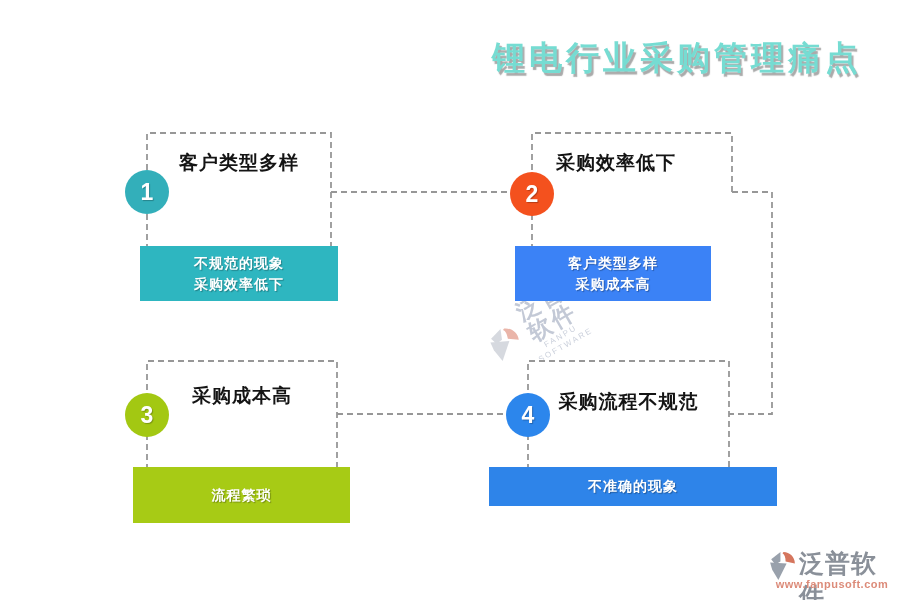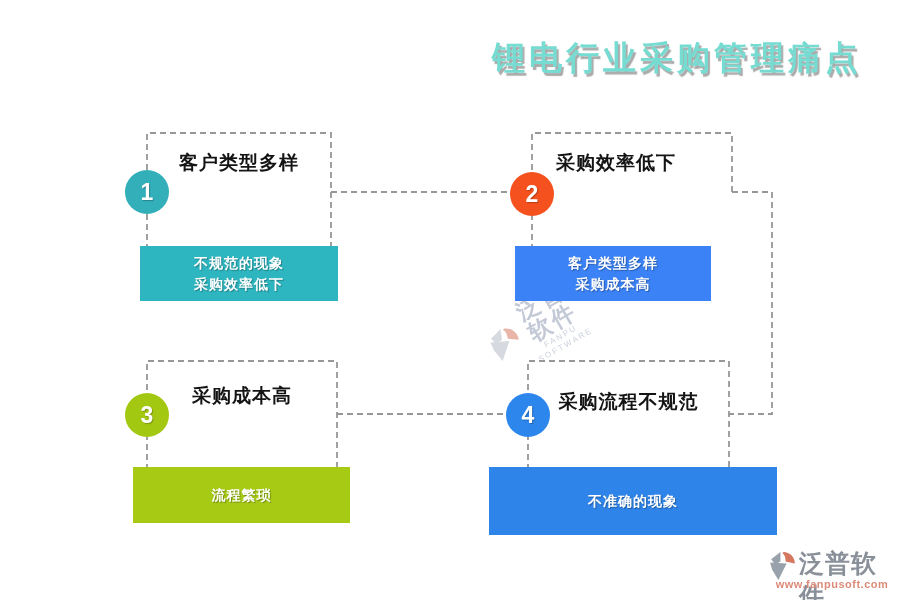--- a/index.html
+++ b/index.html
@@ -107,21 +107,21 @@
   </div>
 
   <div class="item-title" style="left:147px;top:383px;width:190px;">采购成本高</div>
   <div class="num-circle" style="left: 125px; top: 393px; background-color: rgb(163, 200, 18);">3</div>
   <div class="solid-box" style="left: 133px; top: 467px; width: 217px; height: 56px; background-color: rgb(167, 203, 21);">
     <span>流程繁琐</span>
   </div>
 
   <div class="item-title" style="left:528px;top:389px;width:201px;">采购流程不规范</div>
   <div class="num-circle" style="left: 506px; top: 393px; background-color: rgb(44, 134, 236);">4</div>
-  <div class="solid-box" style="left: 489px; top: 467px; width: 288px; height: 68px; background-color: rgb(46, 132, 233);">
+  <div class="solid-box" style="left: 489px; top: 467px; width: 288px; height: 39px; background-color: rgb(46, 132, 233);">
     <span>不准确的现象</span>
   </div>
 
   <svg class="footer-mark" viewBox="0 0 32 32">
     <path class="mark-gray" d="M14 3 L5 10 L9 15 L14 12 Z"></path>
     <path class="mark-red" d="M17 3 C23 3 28 8 28 14 L19 12 C19 8 18 5 16 4 Z"></path>
     <path class="mark-gray" d="M4 13 L20 14 L12 30 L6 20 Z"></path>
   </svg>
   <div class="footer-brand">泛普软件</div>
   <div class="footer-url">www.fanpusoft.com</div>

